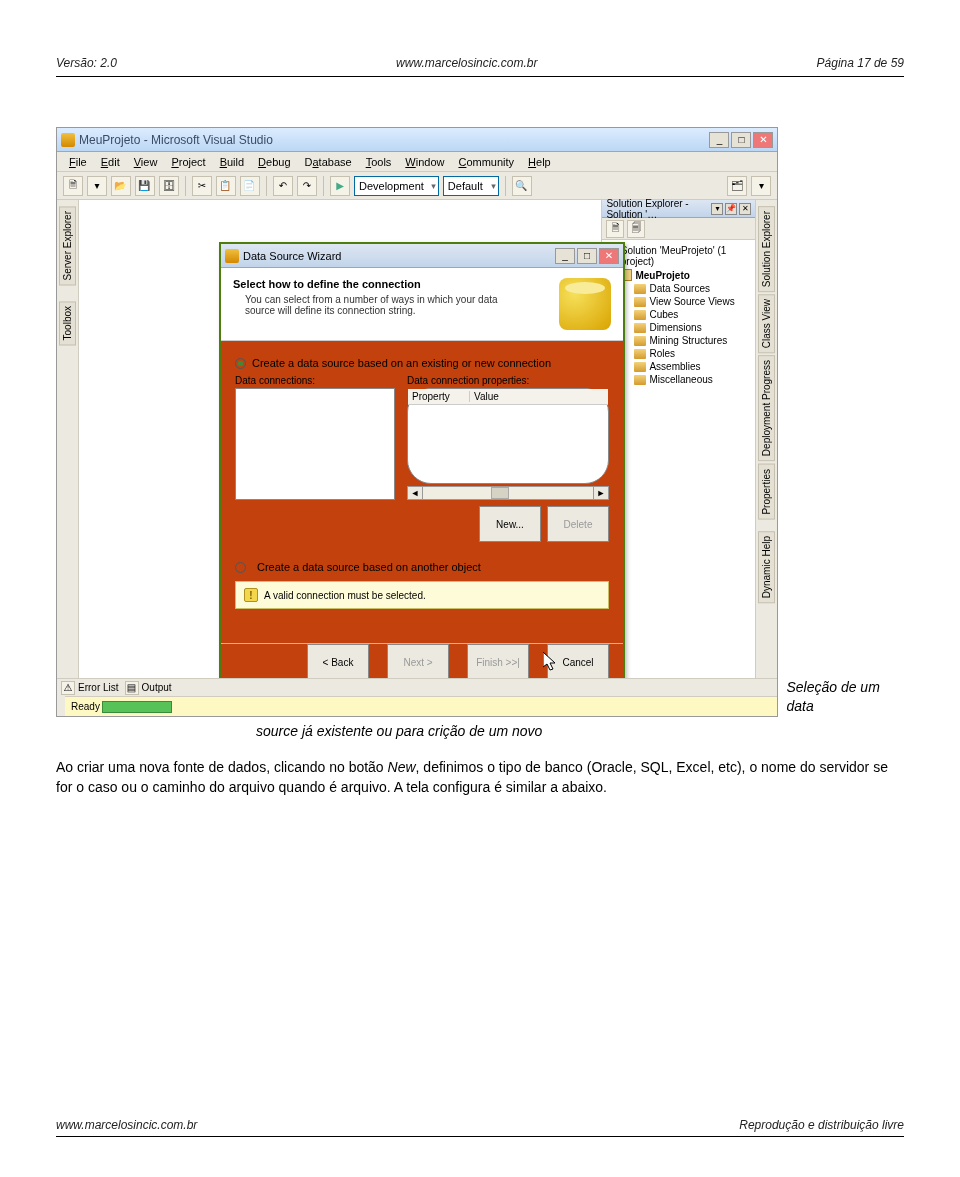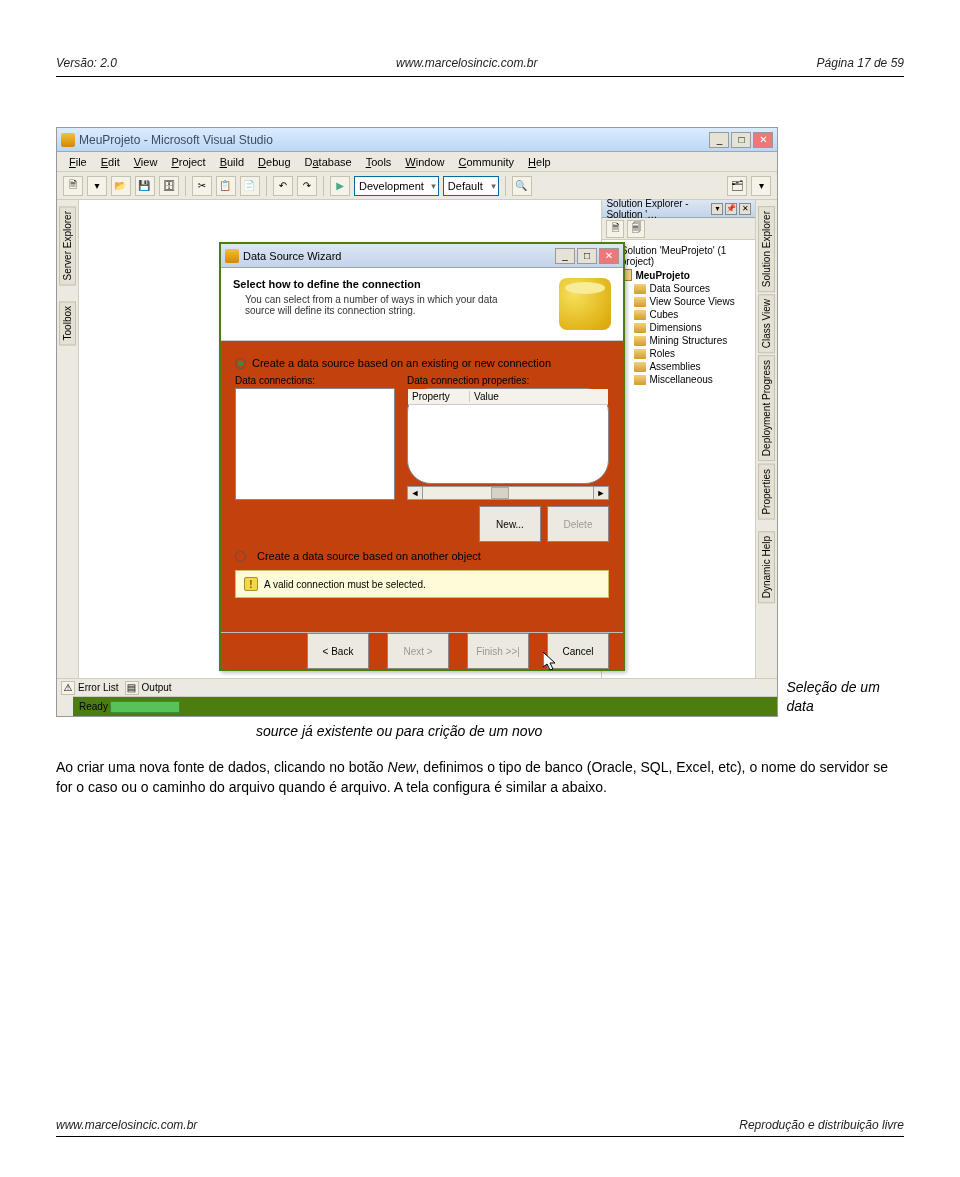--- a/index.html
+++ b/index.html
@@ -79,21 +79,21 @@
   .btn.disabled{color:#999;}
   .warn-box{margin-top:8px;border:1px solid #cabf68;background:#fefcd8;padding:6px 8px;display:flex;align-items:center;gap:6px;font-size:10px;}
   .warn-icon{width:14px;height:14px;background:#f4d64a;border:1px solid #b09020;display:flex;align-items:center;justify-content:center;font-weight:bold;color:#7a5c00;border-radius:2px;}
   .warn-icon::before{content:"!";}
   .dlg-footer{border-top:1px solid #bbb;padding:0 14px;display:flex;justify-content:flex-end;gap:18px;margin-top:24px;}
   
   .cursor{position:absolute; right:218px; bottom:44px; pointer-events:none;}
   
   .bottom-tabs{position:absolute;bottom:20px;left:0;right:0;height:18px;background:#eceae0;border-top:1px solid #d0ccc0;display:flex;align-items:center;padding:0 4px;gap:6px;}
   .bt-item{display:flex;align-items:center;gap:3px;font-size:10px;}
-  .statusbar{position:absolute;bottom:0;left:16px;right:0;height:20px;background:#4d7c0f;border-top:1px solid #d0ccc0;display:flex;align-items:center;padding:0 6px;font-size:10px;}
+  .statusbar{position:absolute;bottom:0;left:8px;right:0;height:20px;background:#fef9c3;border-top:1px solid #d0ccc0;display:flex;align-items:center;padding:0 6px;font-size:10px;}
   .green-seg{width:70px;height:12px;background:#57c257;margin-left:2px;border:1px solid #3a8c3a;}
   
   .caption-row{display:flex;align-items:flex-end;gap:8px;}
   .caption-row .cap{font-size:14px;font-style:italic;color:#000;line-height:1.4;max-width:300px;}
   .caption-indent{margin:6px 0 0 200px;font-size:14px;font-style:italic;}
   
   .body-para{font-size:14px;margin-top:18px;line-height:1.45;}
   .body-para em{font-style:italic;}
   
   .doc-footer{ margin-top:320px; display:flex;justify-content:space-between;font-size:12px;font-style:italic;color:#222;}
@@ -217,21 +217,21 @@
                         <div class="sthumb"></div>
                       </div>
                     <div class="sbtn">►</div>
                   </div>
                 </div>
               </div>
               <div class="btn-row">
                 <div class="btn">New...</div>
                 <div class="btn disabled">Delete</div>
               </div>
-              <div class="radio-row" style="margin-top:8px;gap:11px;">
+              <div class="radio-row" style="margin-top:19px;gap:11px;">
                 <span class="radio"></span>
                 <span>Create a data source based on another object</span>
               </div>
               <div class="warn-box">
                 <span class="warn-icon"></span>
                 <span>A valid connection must be selected.</span>
               </div>
             </div>
             <div class="dlg-footer">
               <div class="btn">&lt; Back</div>

